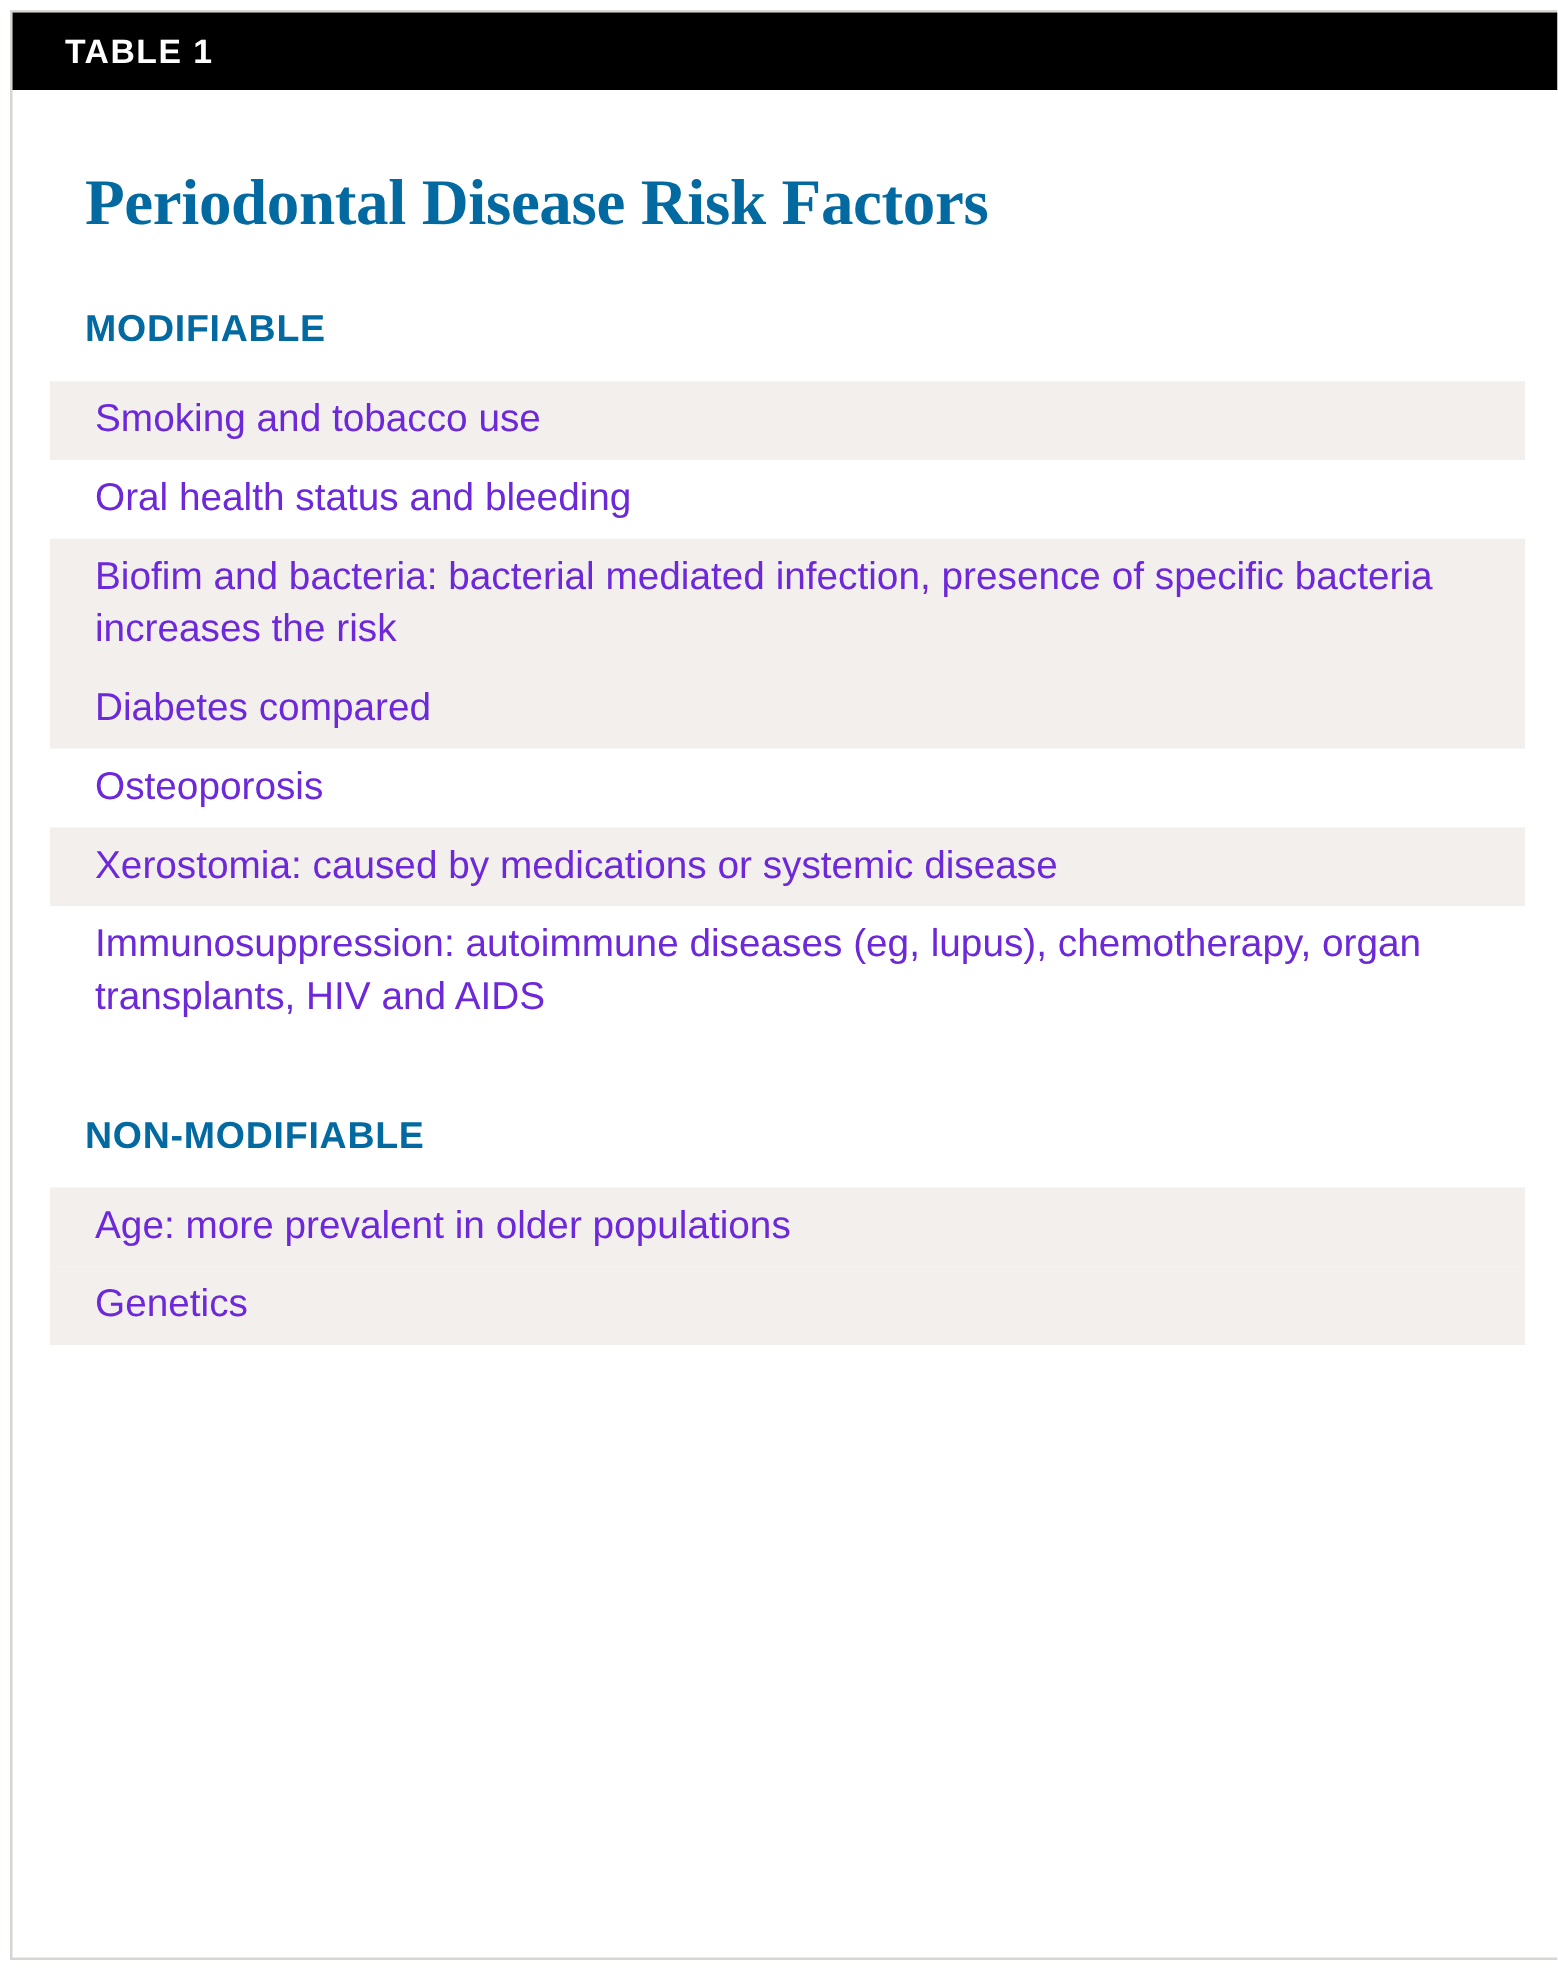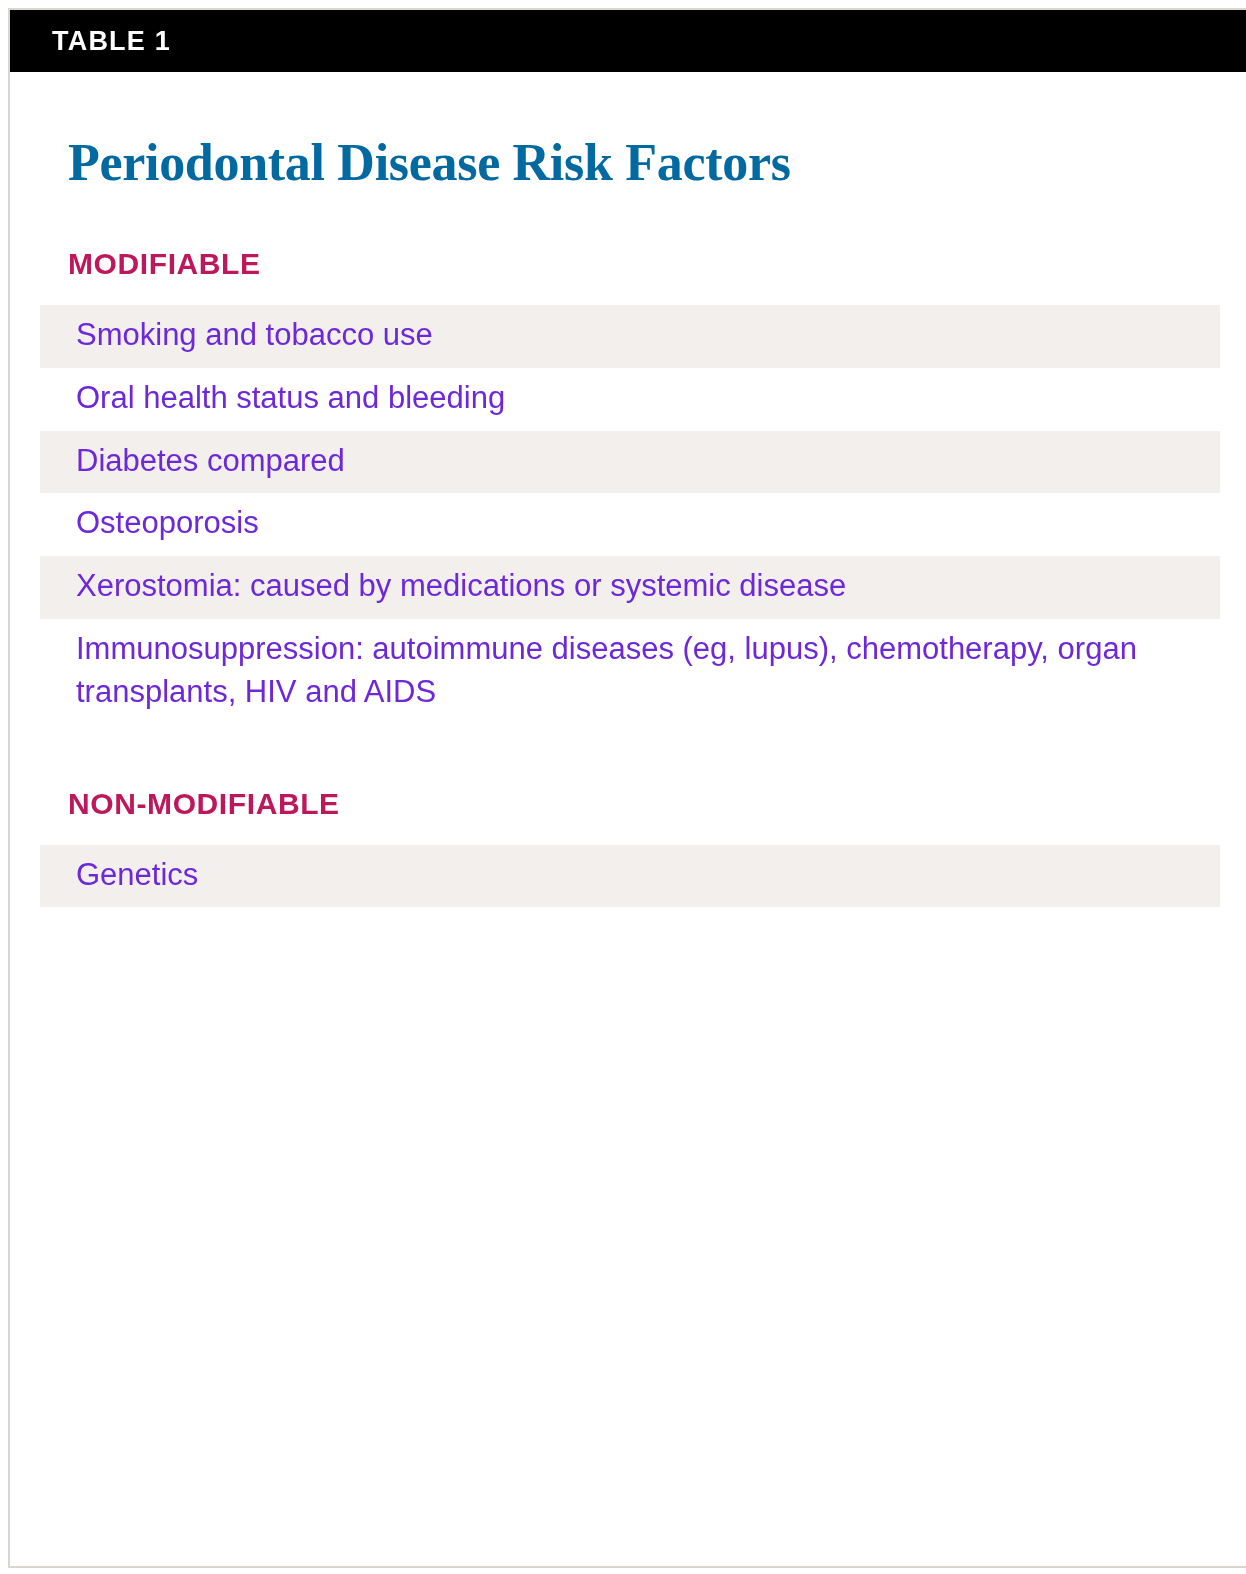--- a/index.html
+++ b/index.html
@@ -54,21 +54,21 @@
     font-size: 52px;
     color: #0369a1;
     margin: 62px 0 0 28px;
     line-height: 1.1;
     letter-spacing: -0.3px;
   }
   .section-heading {
     font-family: "Liberation Sans", sans-serif;
     font-weight: bold;
     font-size: 30px;
-    color: #be185d;
+    color: #0369a1;
     letter-spacing: 0.6px;
     margin: 56px 0 24px 28px;
   }
   .section-heading.second {
     margin-top: 62px;
   }
   .rows {
     margin: 0;
     padding: 0;
     list-style: none;
@@ -99,27 +99,29 @@
 
     <div class="table-body">
 
       <h1 class="table-title">Periodontal Disease Risk Factors</h1>
 
       <h2 class="section-heading">MODIFIABLE</h2>
 
       <ul class="rows">
         <li class="row shaded">Smoking and tobacco use</li>
         <li class="row plain">Oral health status and bleeding</li>
+        <li class="row shaded">Biofim and bacteria: bacterial mediated infection, presence of specific bacteria increases the risk</li>
         <li class="row shaded">Diabetes compared</li>
         <li class="row plain">Osteoporosis</li>
         <li class="row shaded">Xerostomia: caused by medications or systemic disease</li>
         <li class="row plain">Immunosuppression: autoimmune diseases (eg, lupus), chemotherapy, organ transplants, HIV and AIDS</li>
       </ul>
 
       <h2 class="section-heading second">NON-MODIFIABLE</h2>
 
       <ul class="rows">
+        <li class="row shaded">Age: more prevalent in older populations</li>
         <li class="row shaded">Genetics</li>
       </ul>
 
     </div>
   </div>
 </div>
 
 </body></html>

